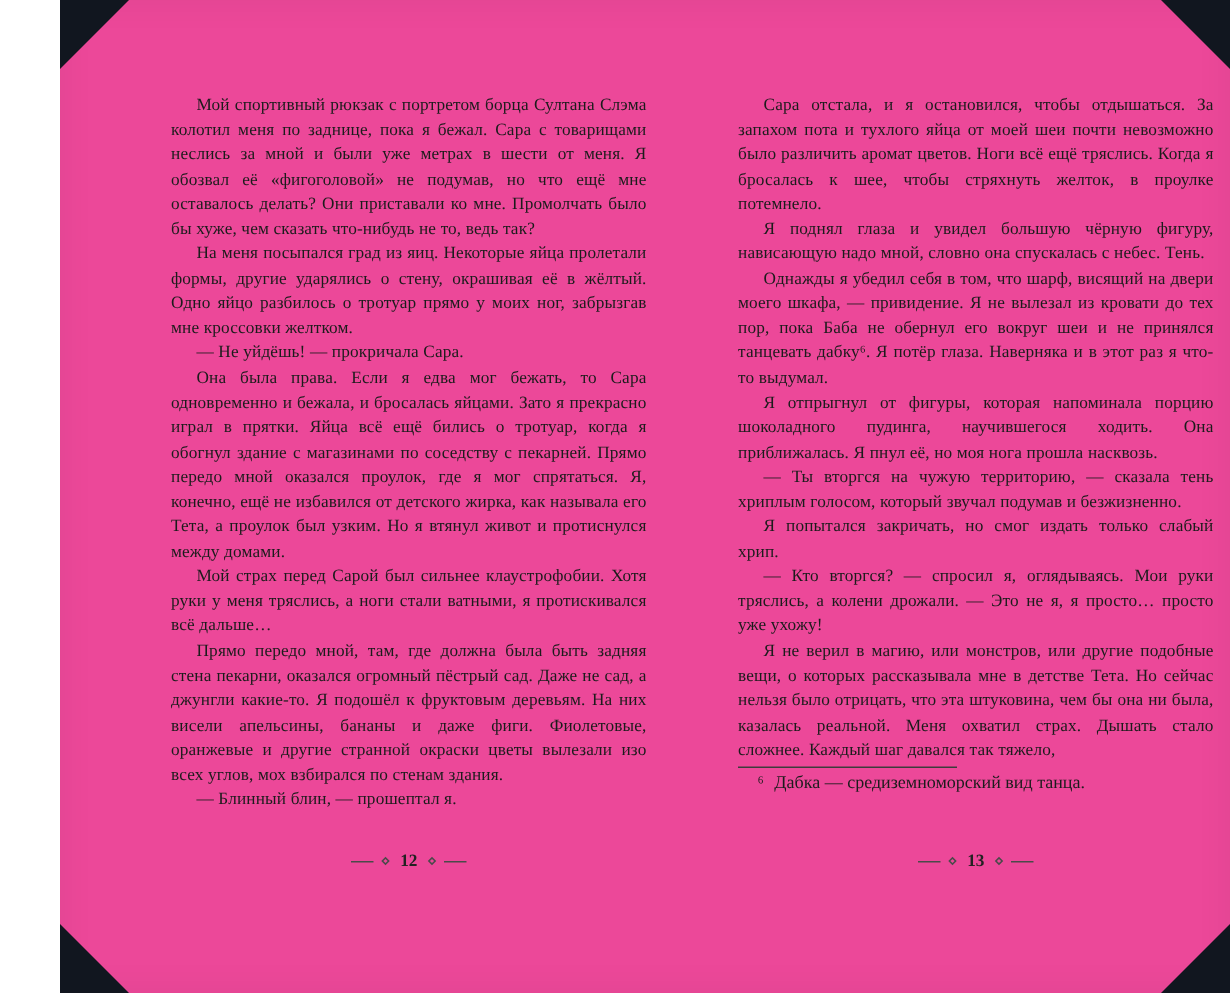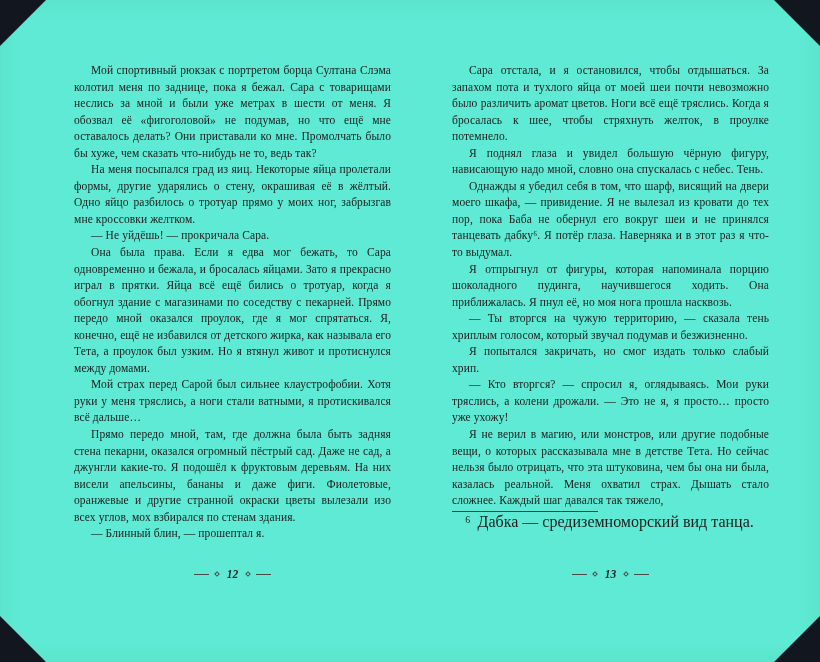--- a/index.html
+++ b/index.html
@@ -7,22 +7,23 @@
   body {
     font-family: "Liberation Serif", "DejaVu Serif", serif;
     background: #ffffff;
     color: #1c1c1c;
     position: relative;
     overflow: hidden;
   }
   .spread {
     position: absolute;
     inset: 0;
-    background: #5eead4;
+    background: #ec4899;
     box-shadow: inset 0 0 26px rgba(0,0,0,0.06);
+    margin-left: 40px;
   }
   
   .corner {
     position: absolute;
     width: 46px; height: 46px;
     background: #11161f;
   }
   .corner.tl { top: 0; left: 0; clip-path: polygon(0 0, 100% 0, 0 100%); }
   .corner.tr { top: 0; right: 0; clip-path: polygon(0 0, 100% 0, 100% 100%); }
   .corner.bl { bottom: 0; left: 0; clip-path: polygon(0 0, 100% 100%, 0 100%); }
@@ -45,21 +46,21 @@
     letter-spacing: 0.1px;
   }
 
   .footnote-sep {
     width: 146px;
     height: 0;
     border-top: 1px solid #3c3c3c;
     margin: 2px 0 3px 0;
   }
   .footnote {
-    font-size: 16px;
+    font-size: 12px;
     line-height: 13px;
     padding-left: 13px;
   }
   .footnote .fn-marker {
     display: inline-block;
     margin-right: 7px;
   }
 
   .page-footer {
     position: absolute;
@@ -80,21 +81,20 @@
     width: 4px; height: 4px;
     border: 1px solid #4a4a4a;
     transform: rotate(45deg);
     background: transparent;
   }
   .pn-num {
     font-size: 11.5px;
     font-weight: bold;
     color: #222222;
     padding: 0 2px;
-    font-style: italic;
   }
 </style>
 </head>
 <body>
 
 <div class="spread">
 
   <div class="corner tl"></div>
   <div class="corner tr"></div>
   <div class="corner bl"></div>

